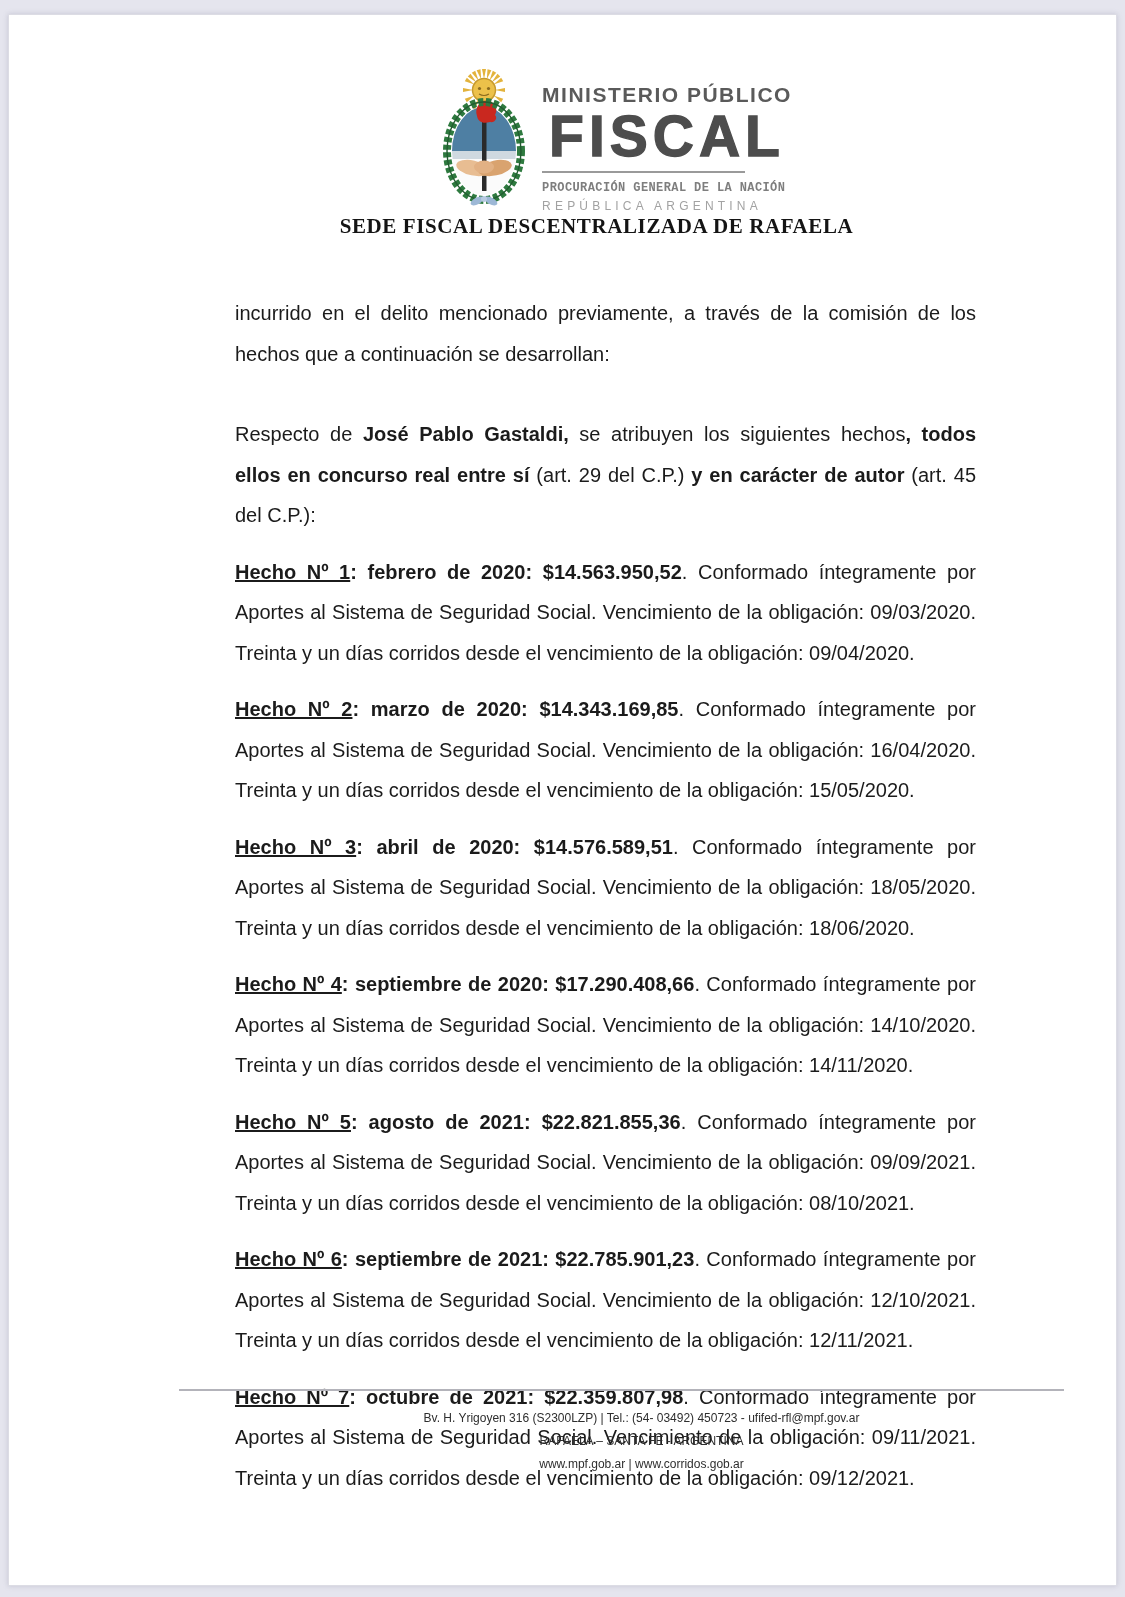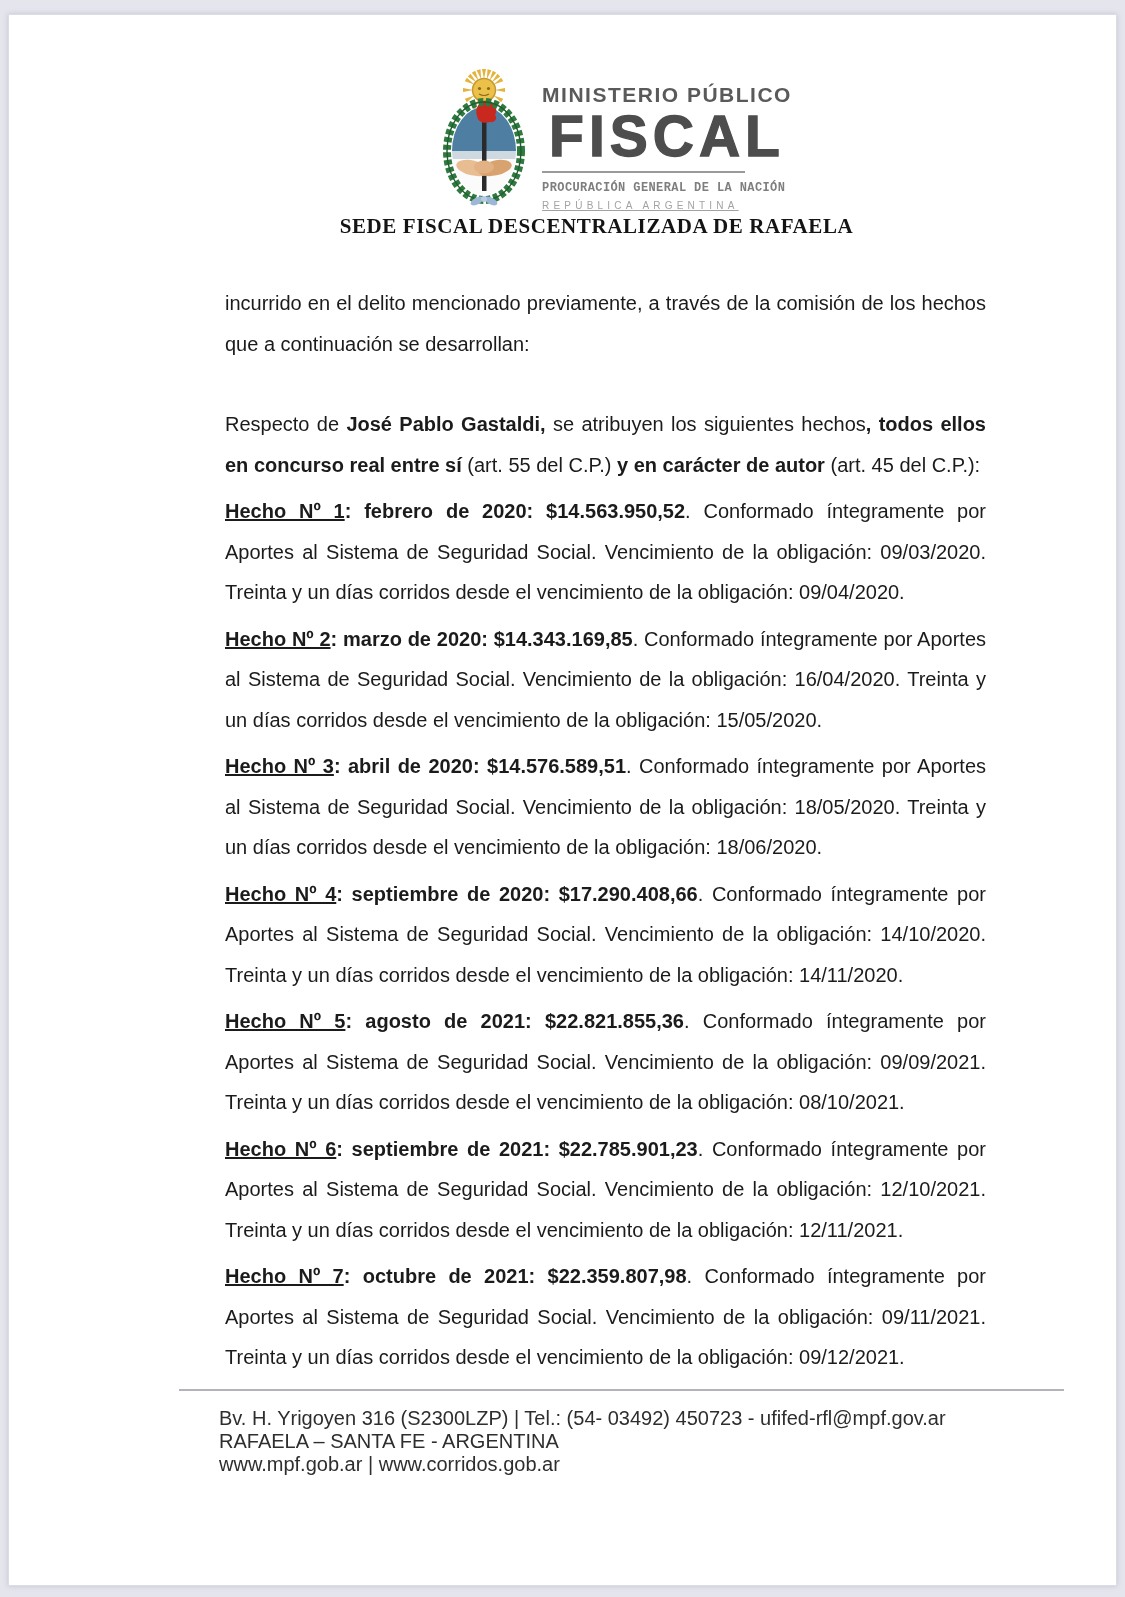--- a/index.html
+++ b/index.html
@@ -21,47 +21,47 @@
     display:flex;justify-content:center;align-items:flex-start;
     padding-left:95px;box-sizing:border-box;gap:2px;
   }
   .emblem{width:112px;height:142px;flex:0 0 auto;}
   .logo-text{padding-top:16px;}
   .lt1{font-weight:bold;font-size:21px;letter-spacing:1.5px;color:#5a5a5a;line-height:24px;}
   .lt2{font-weight:bold;font-size:57px;letter-spacing:5px;color:#4d4d4d;line-height:58px;text-align:center;
        -webkit-text-stroke:1.3px #4d4d4d;}
   .lt-rule{height:2px;background:#9a9a9a;margin:6px 0 7px 0;width:203px;}
   .lt3{font-weight:bold;font-size:12px;letter-spacing:0.4px;color:#7e7e7e;line-height:16px;font-family:Liberation Mono, monospace;}
-  .lt4{font-size:10px;letter-spacing:4.2px;color:#a2a2a2;line-height:16px;margin-top:2px;text-decoration:underline;}
+  .lt4{font-size:12px;letter-spacing:4.2px;color:#a2a2a2;line-height:16px;margin-top:2px;}
   .office-title{
     position:absolute;top:199px;left:0;width:100%;
     padding-left:68px;box-sizing:border-box;
     text-align:center;
     font-family:"Liberation Serif", serif;
     font-weight:bold;font-size:21px;letter-spacing:0.6px;color:#141414;
   }
   
   .body-text{
     position:absolute;top:262px;left:210px;width:773px;
     font-size:20px;line-height:40.5px;color:#1b1b1b;
     text-align:justify;
   }
-  .body-text p{margin:6px;}
+  .body-text p{margin:16px;}
   .para-intro{margin-bottom:40px !important;}
   .b{font-weight:bold;}
   .hecho-label{font-weight:bold;text-decoration:underline;}
   
   .footer-rule{
     position:absolute;left:170px;right:52px;top:1374px;height:2px;
     background:#b3b3ba;
   }
   .footer-text{
     position:absolute;left:170px;right:52px;top:1392px;
     padding-left:40px;
-    font-size:20px;line-height:23px;color:#2e2e2e;
+    text-align:center;font-size:12px;line-height:23px;color:#2e2e2e;
   }
 </style>
 </head>
 <body>
 
 <div class="paper">
 
   <div class="header-row">
     <svg class="emblem" viewBox="0 0 112 142" aria-hidden="true">
 
@@ -122,21 +122,21 @@
       <div class="lt-rule"></div>
       <div class="lt3">PROCURACIÓN GENERAL DE LA NACIÓN</div>
       <div class="lt4">REPÚBLICA ARGENTINA</div>
     </div>
   </div>
 
   <div class="office-title">SEDE FISCAL DESCENTRALIZADA DE RAFAELA</div>
 
   <div class="body-text">
     <p class="para-intro">incurrido en el delito mencionado previamente, a través de la comisión de los hechos que a continuación se desarrollan:</p>
-    <p id="attribution-host"><span>Respecto de </span><span class="b">José Pablo Gastaldi,</span><span> se atribuyen los siguientes hechos</span><span class="b">, todos ellos en concurso real entre sí </span><span>(art. 55 del C.P.) </span><span class="b">y en carácter de autor </span><span>(art. 45 del C.P.):</span></p>
+    <p id="attribution-host"><span>Respecto de </span><span class="b">José Pablo Gastaldi,</span><span> se atribuyen los siguientes hechos</span><span class="b">, todos ellos en concurso real entre sí </span><span>(art. 29 del C.P.) </span><span class="b">y en carácter de autor </span><span>(art. 45 del C.P.):</span></p>
     <div id="hechos-host">
   <p><span class="hecho-label h-label">Hecho Nº 1</span><span class="b h-bold">: febrero de 2020: $14.563.950,52</span><span class="h-rest">. Conformado íntegramente por Aportes al Sistema de Seguridad Social. Vencimiento de la obligación: 09/03/2020. Treinta y un días corridos desde el vencimiento de la obligación: 09/04/2020.</span></p>
 
   <p><span class="hecho-label h-label">Hecho Nº 2</span><span class="b h-bold">: marzo de 2020: $14.343.169,85</span><span class="h-rest">. Conformado íntegramente por Aportes al Sistema de Seguridad Social. Vencimiento de la obligación: 16/04/2020. Treinta y un días corridos desde el vencimiento de la obligación: 15/05/2020.</span></p>
 
   <p><span class="hecho-label h-label">Hecho Nº 3</span><span class="b h-bold">: abril de 2020: $14.576.589,51</span><span class="h-rest">. Conformado íntegramente por Aportes al Sistema de Seguridad Social. Vencimiento de la obligación: 18/05/2020. Treinta y un días corridos desde el vencimiento de la obligación: 18/06/2020.</span></p>
 
   <p><span class="hecho-label h-label">Hecho Nº 4</span><span class="b h-bold">: septiembre de 2020: $17.290.408,66</span><span class="h-rest">. Conformado íntegramente por Aportes al Sistema de Seguridad Social. Vencimiento de la obligación: 14/10/2020. Treinta y un días corridos desde el vencimiento de la obligación: 14/11/2020.</span></p>
 
   <p><span class="hecho-label h-label">Hecho Nº 5</span><span class="b h-bold">: agosto de 2021: $22.821.855,36</span><span class="h-rest">. Conformado íntegramente por Aportes al Sistema de Seguridad Social. Vencimiento de la obligación: 09/09/2021. Treinta y un días corridos desde el vencimiento de la obligación: 08/10/2021.</span></p>

